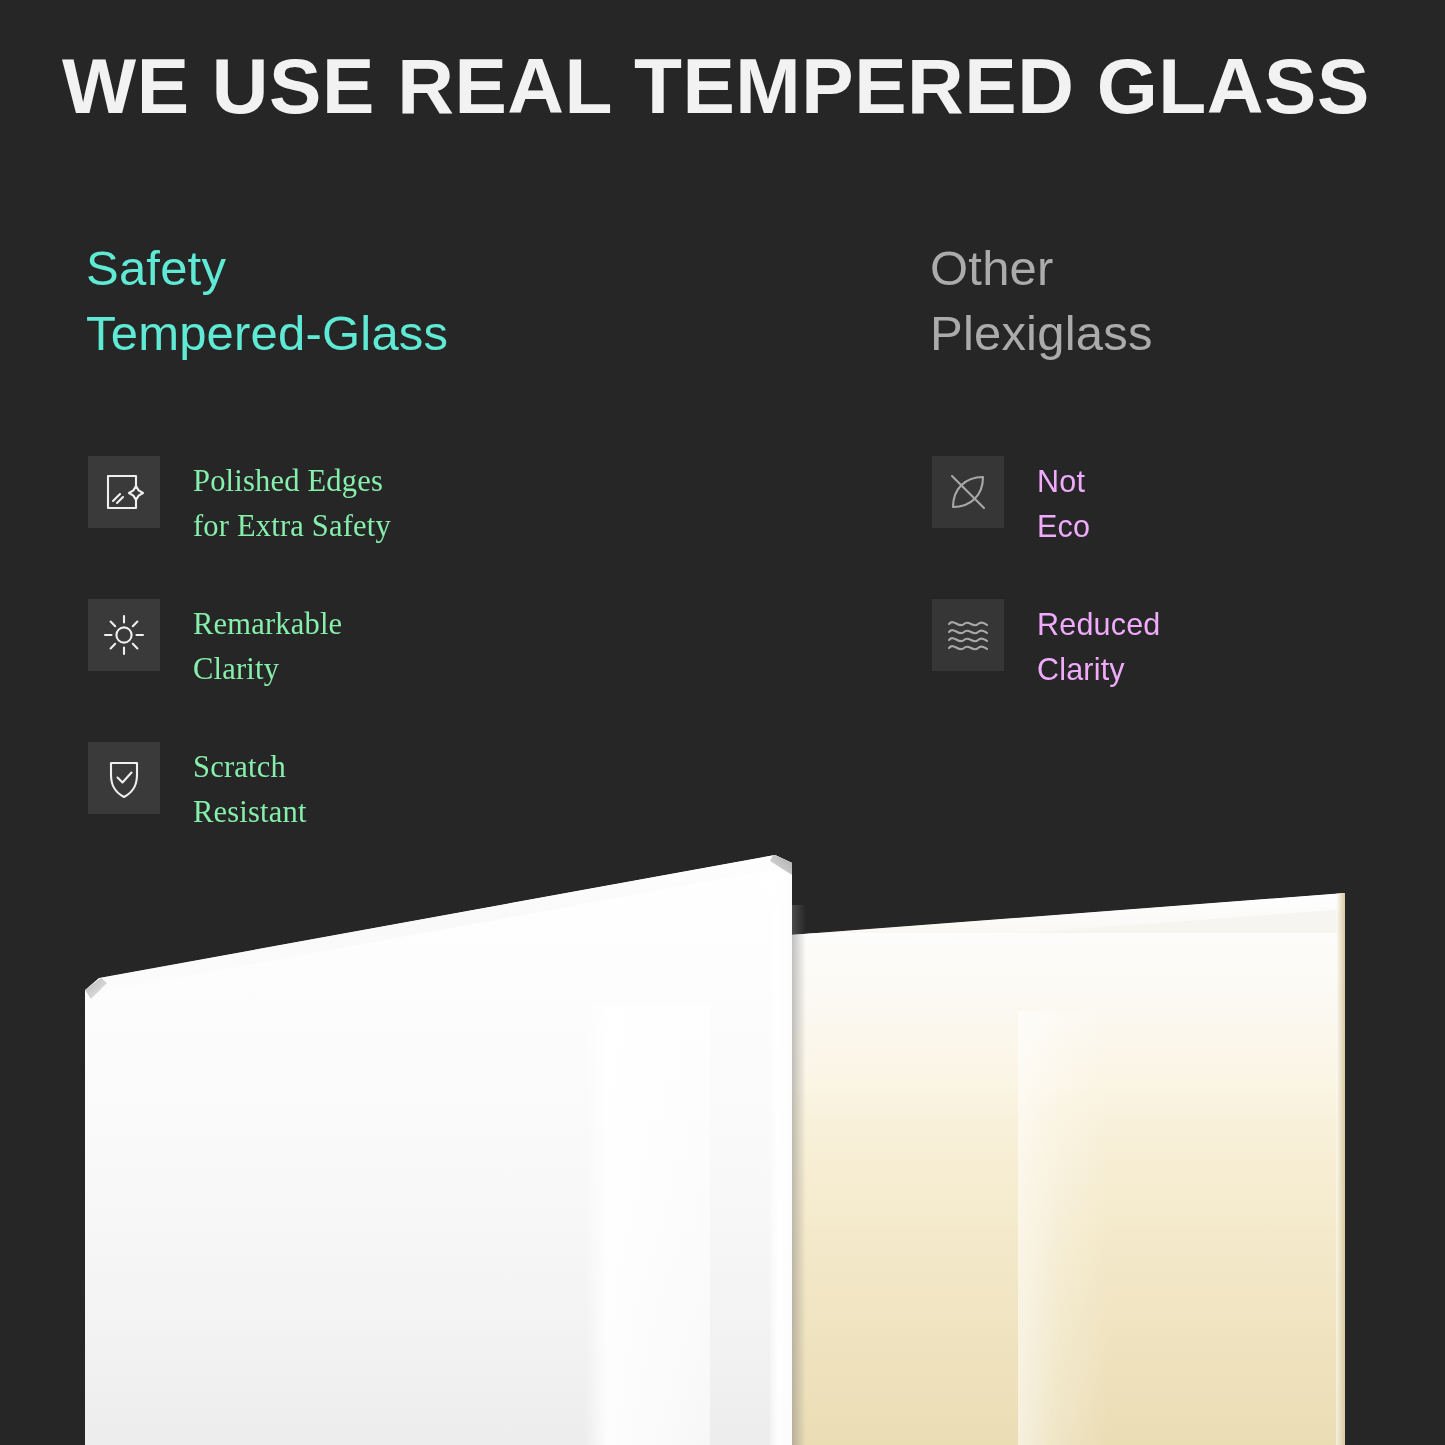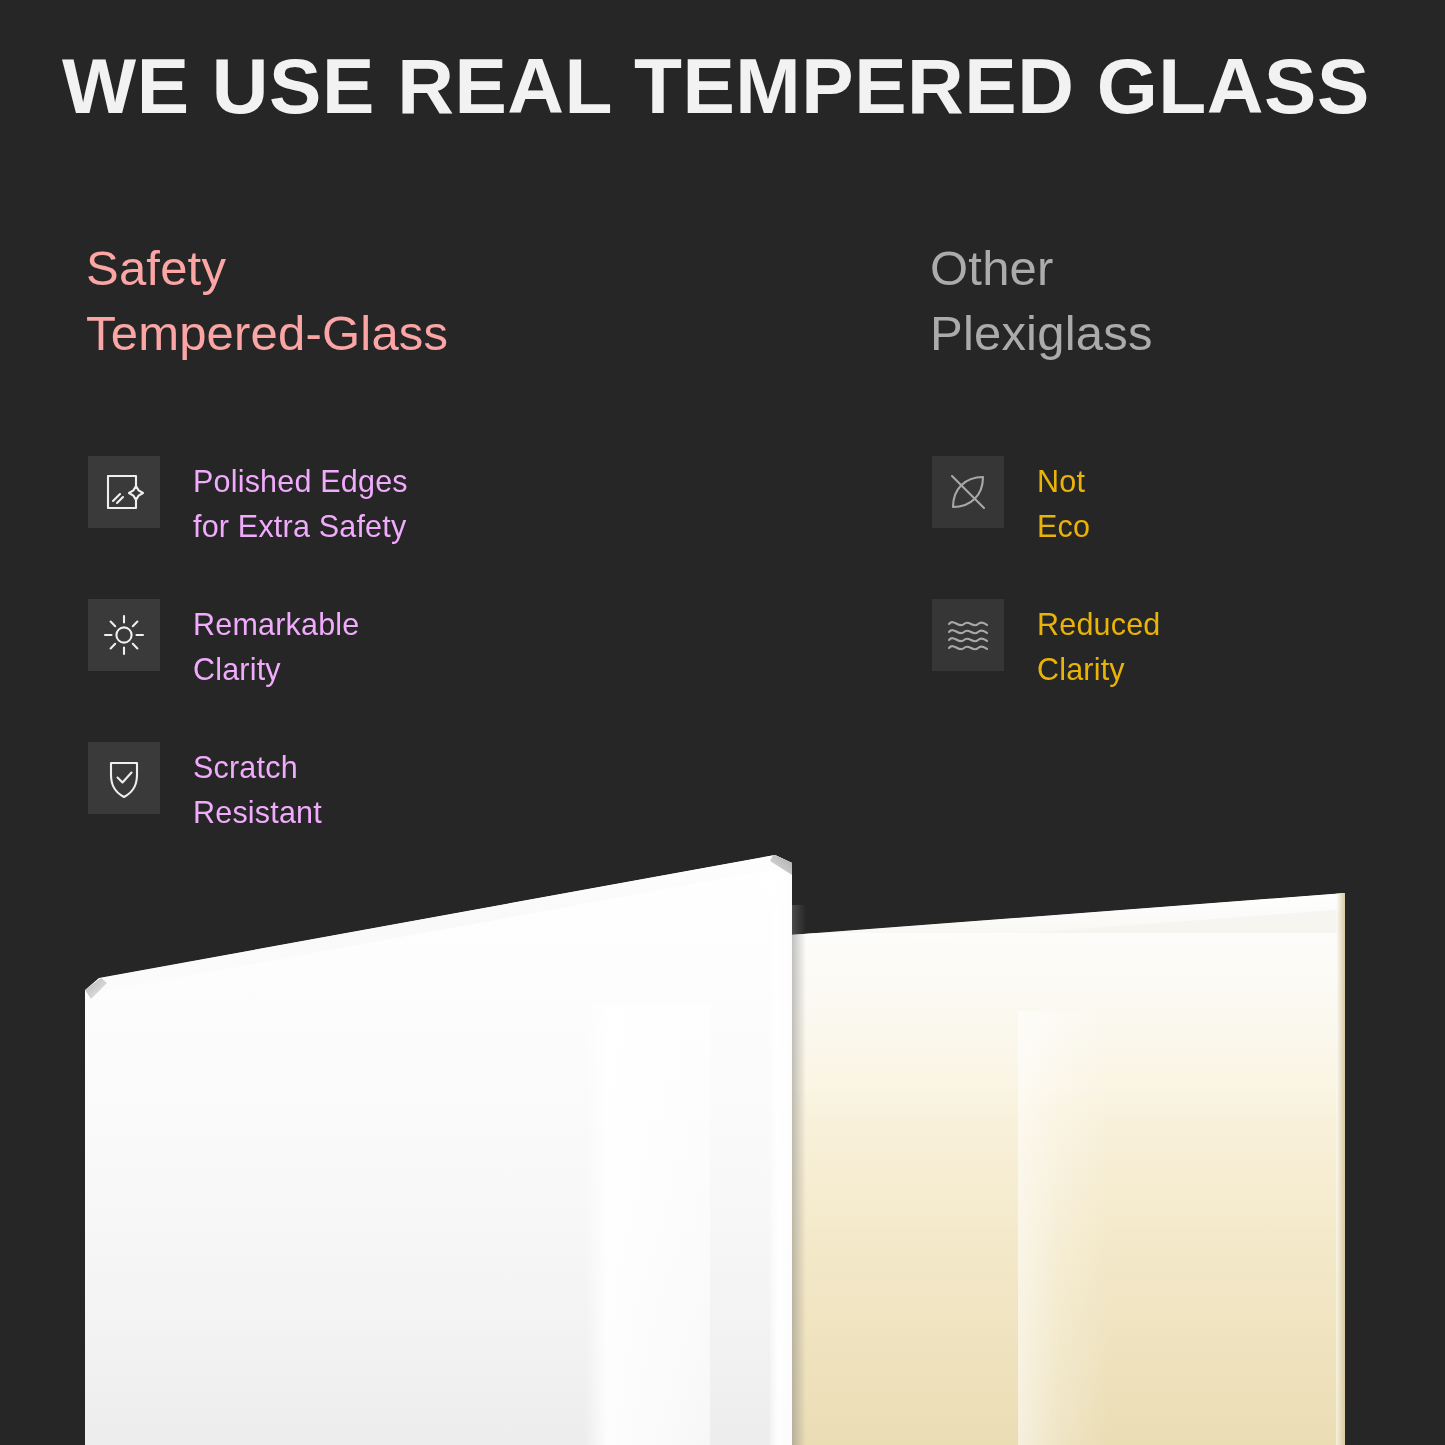--- a/index.html
+++ b/index.html
@@ -33,21 +33,21 @@
   .col-left  { left:86px;  width:760px; }
   .col-right { left:882px; width:520px;margin-left:48px; }
 
   .col-title {
     font-size:49px;
     font-weight:400;
     line-height:1.32;
     letter-spacing:0.2px;
     white-space:pre-line;
   }
-  .col-left  .col-title { color:#fca5a5; }
+  .col-left  .col-title { color:#5eead4; }
   .col-right .col-title { color:#ababab; }
 
   
   .features { position:absolute; top:218px; left:2px; width:100%; }
   .feature {
     display:flex;
     align-items:flex-start;
     height:143px;
   }
   .tile {
@@ -60,22 +60,22 @@
   .col-right .tile { background:#363636; }
   .tile svg { display:block; }
   .feature-label {
     margin-left:33px;
     font-size:30.5px;
     line-height:1.48;
     letter-spacing:0.2px;
     white-space:pre-line;
     padding-top:5px;
   }
-  .col-left  .feature-label { color:#f0abfc; }
-  .col-right .feature-label { color:#eab308; }
+  .col-left  .feature-label { color:#86efac;font-family:Liberation Serif, serif; }
+  .col-right .feature-label { color:#f0abfc; }
 
   
   .panels { position:absolute; left:0; top:845px; width:1445px; height:600px; }
 
   .panel {
     position:absolute;
     bottom:0;
   }
 
   

